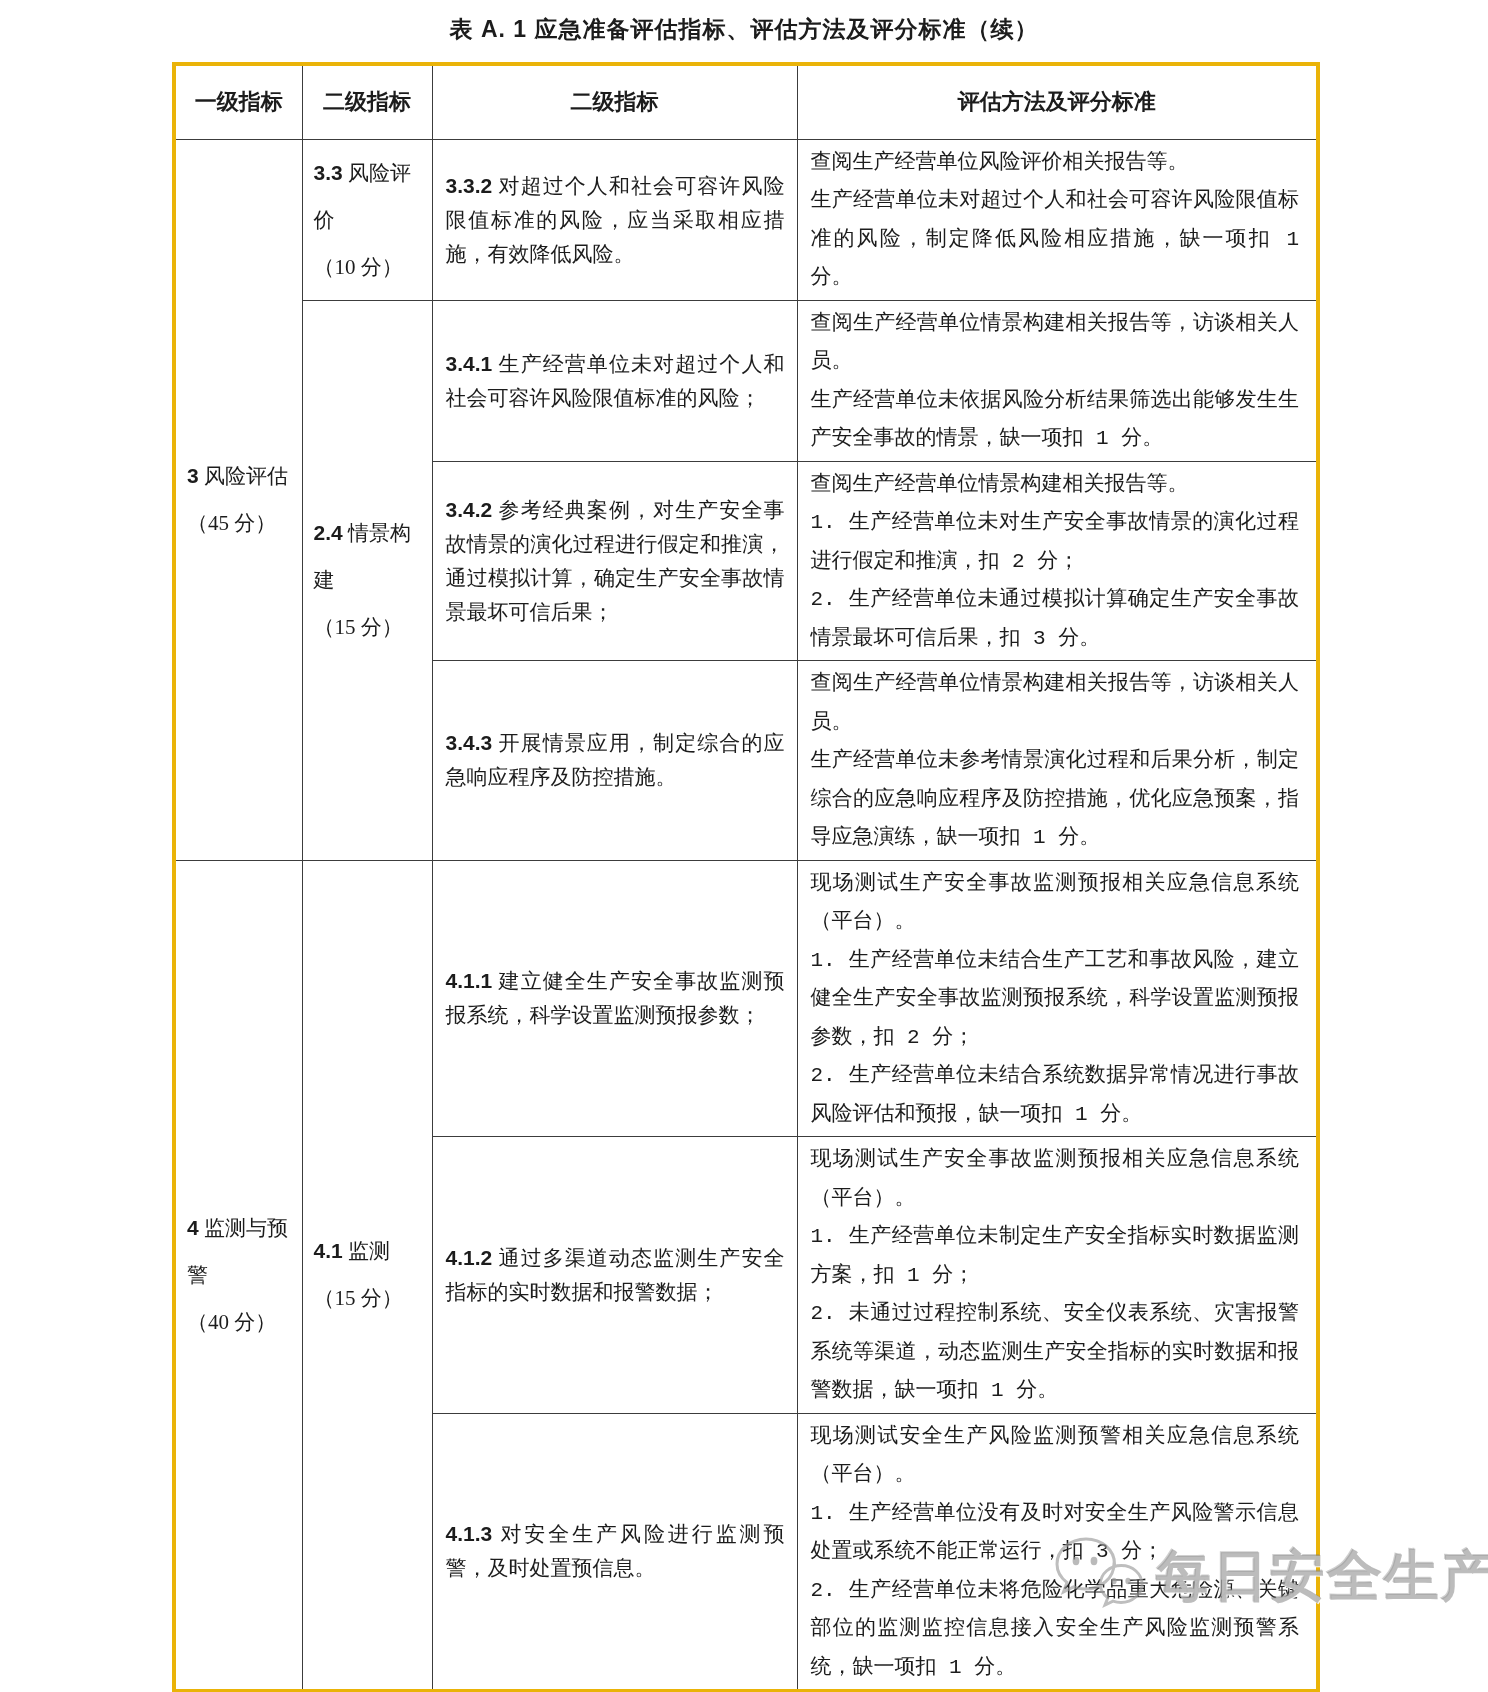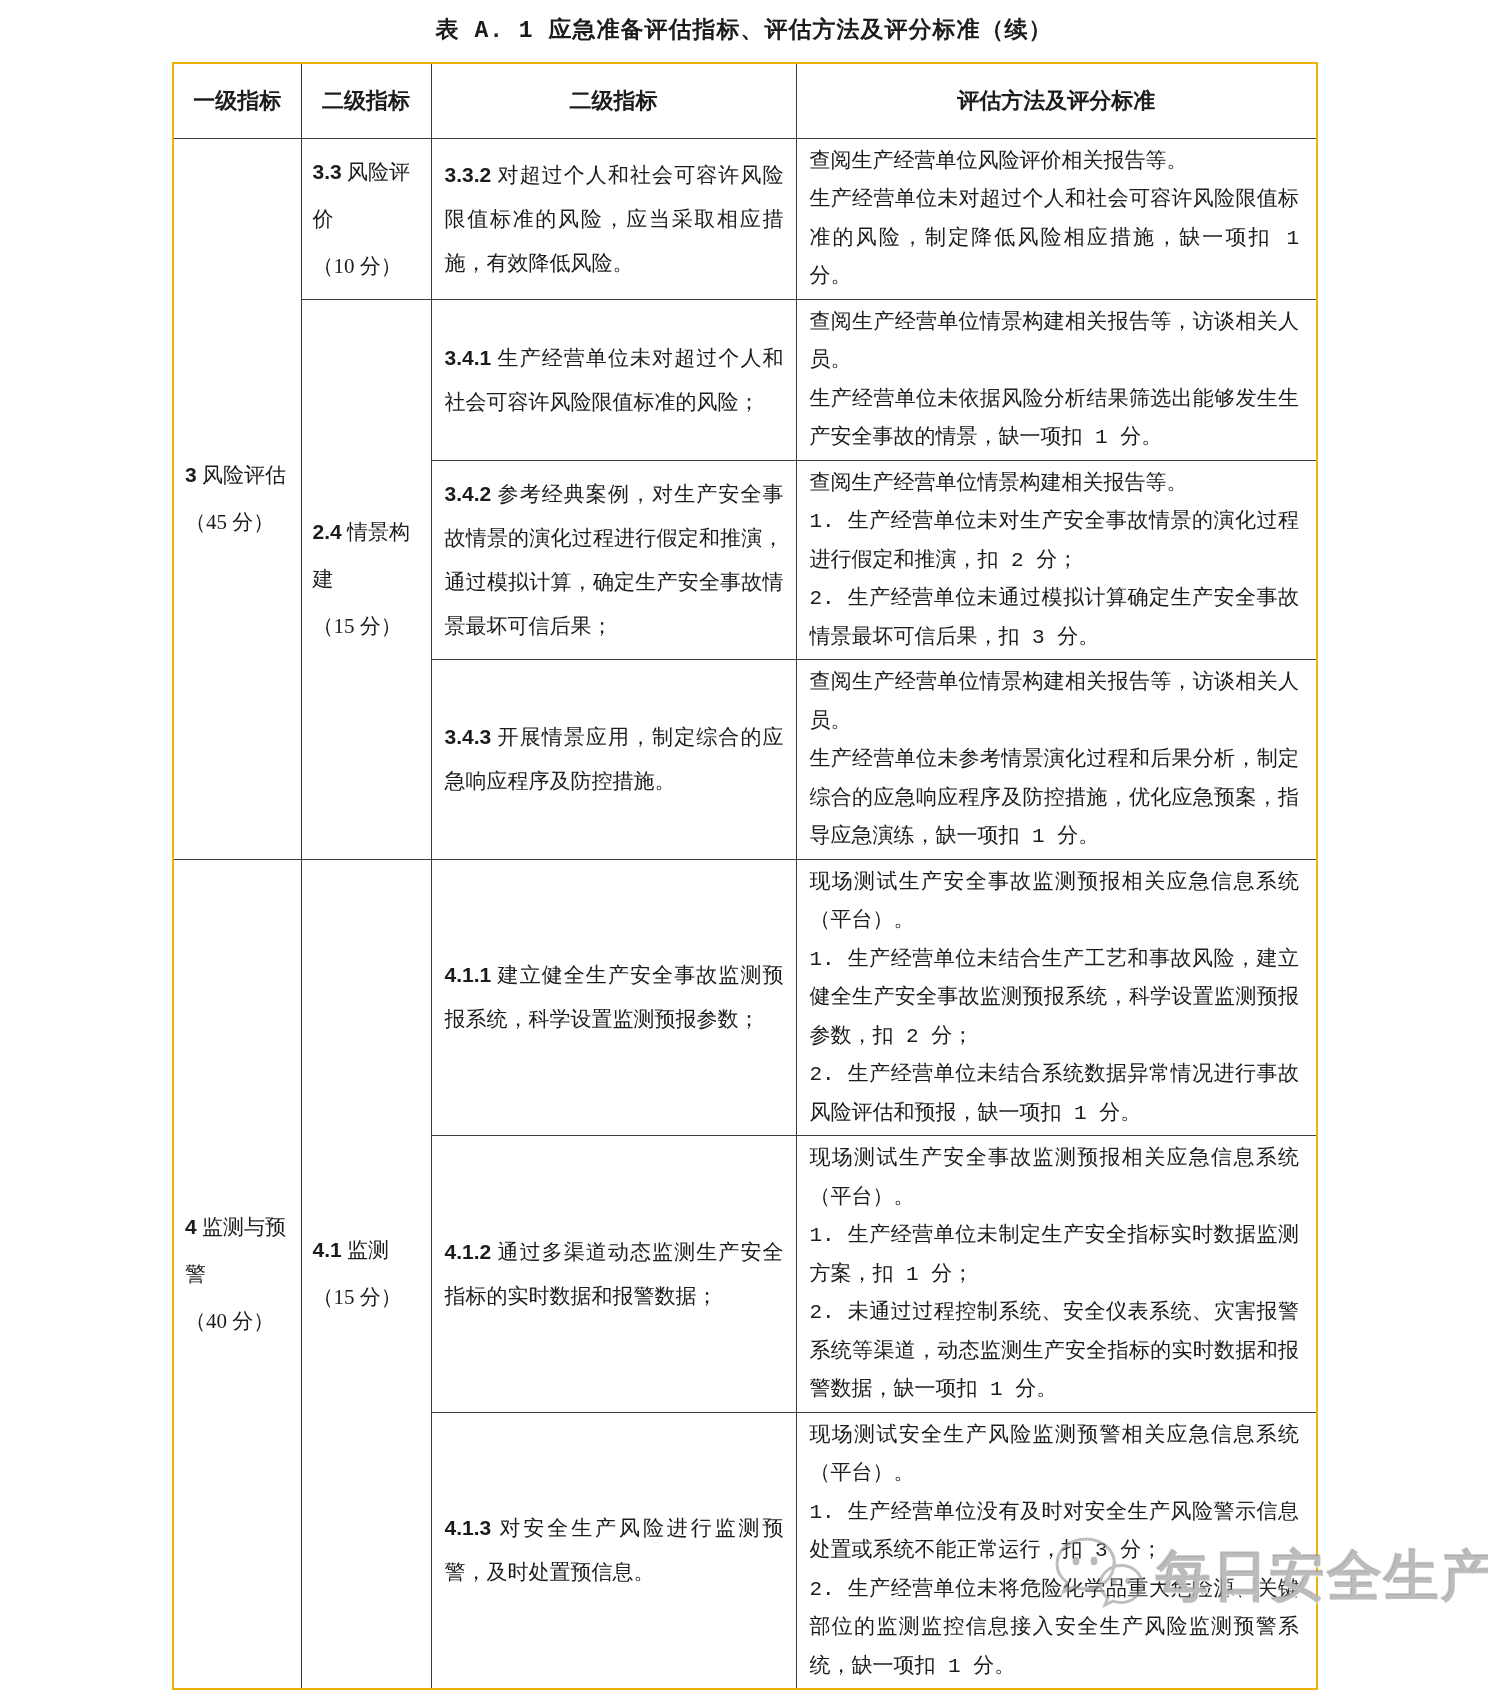--- a/index.html
+++ b/index.html
@@ -5,40 +5,40 @@
   * { margin:0; padding:0; box-sizing:border-box; }
   html,body { background:#ffffff; }
   body {
     width:1488px; height:1692px; position:relative; overflow:hidden;
     font-family:"Liberation Serif","DejaVu Serif",serif;
     color:#1c1c1c;
   }
   .doc-title {
     position:absolute; top:14px; left:0; width:100%;
     text-align:center; font-size:23px; font-weight:bold;
-    font-family:Liberation Mono, monospace;
+    font-family:Liberation Sans, sans-serif;
     letter-spacing:1px;
   }
   table.assess {
     position:absolute; left:172px; top:62px; width:1144px;
     border-collapse:collapse; table-layout:fixed;
-    border:2px solid #eab308;
+    border:4px solid #eab308;
   }
   table.assess td, table.assess th { border:1px solid #3c3c3c; overflow:hidden; }
   th.hdr {
     font-family:"Liberation Sans","DejaVu Sans",sans-serif;
     font-size:22px; font-weight:bold; text-align:center; vertical-align:middle;
   }
   td.c1, td.c2 {
     font-size:21px; vertical-align:middle;
     padding:0 8px 0 11px; line-height:47px;
   }
   td.c3 {
     font-size:21px; vertical-align:middle;
-    padding:2px 12px 2px 13px; line-height:44px; text-align:justify;
+    padding:2px 12px 2px 13px; line-height:34px; text-align:justify;
   }
   td.c4 {
     font-size:21px; vertical-align:top;
     padding:4px 17px 2px 13px; line-height:38.5px; text-align:justify;font-family:Liberation Mono, monospace;
   }
   .num {
     font-family:"Liberation Sans","DejaVu Sans",sans-serif;
     font-weight:bold;
   }
   .vtext { white-space:pre-line; }

